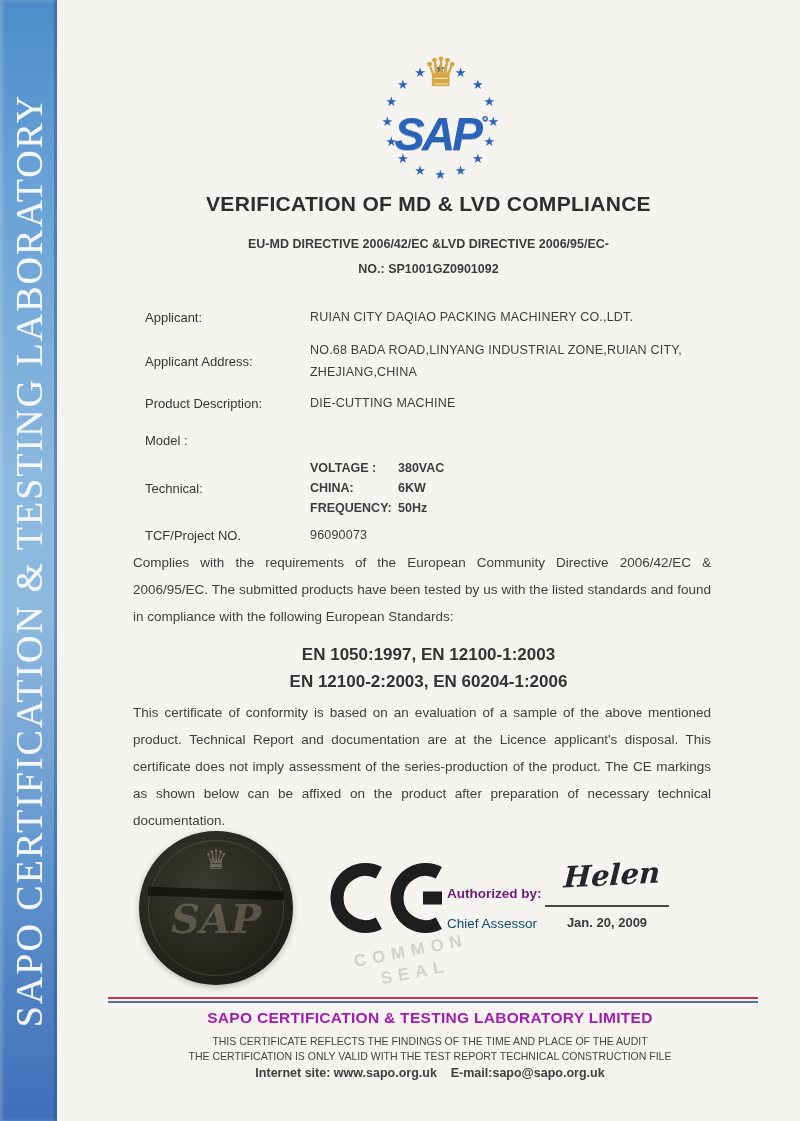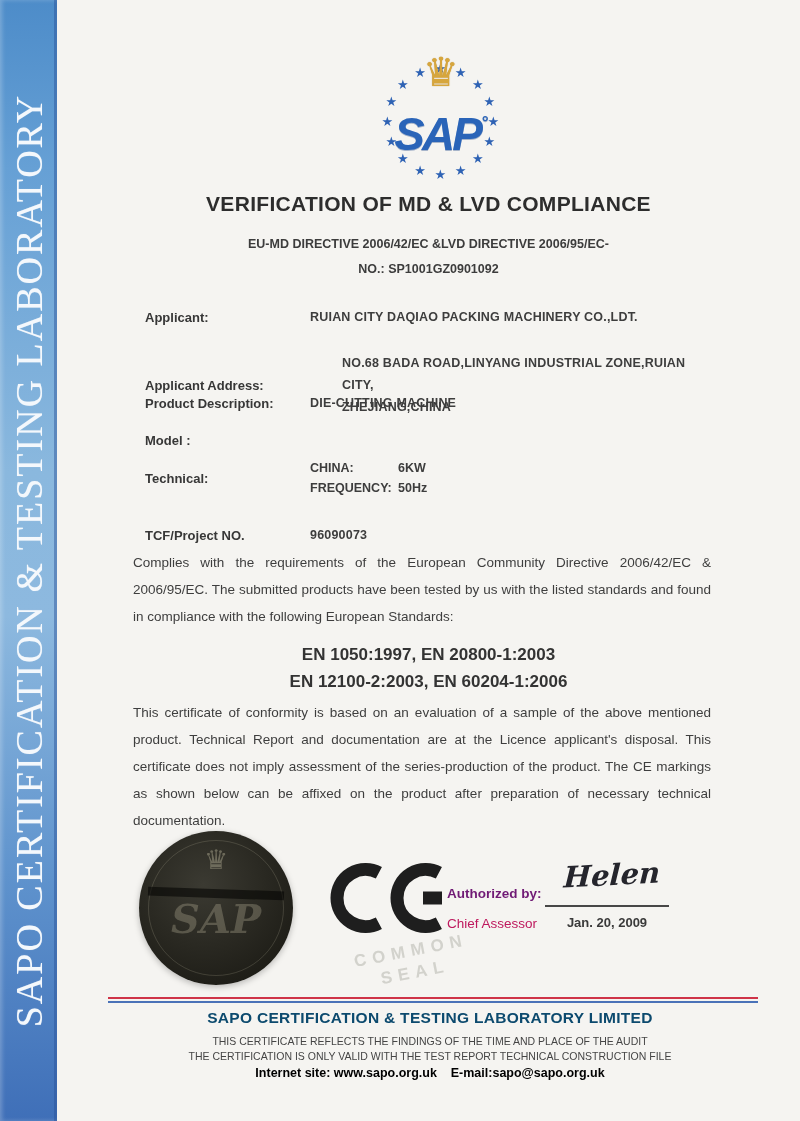--- a/index.html
+++ b/index.html
@@ -35,22 +35,22 @@
     text-shadow:0 1px 0 rgba(20,60,130,0.35);
   }
   .logo-sap .deg{font-size:17px;vertical-align:22px;letter-spacing:0;margin-left:1px;}
   
   .center-wrap{position:absolute;left:57px;width:743px;text-align:center;}
   .doc-title{top:192px;font-size:21px;font-weight:bold;color:#2d2d2d;letter-spacing:0.3px;}
   .doc-directive{top:237px;font-size:12.5px;font-weight:bold;color:#3c3c3c;}
   .doc-no{top:262px;font-size:12.5px;font-weight:bold;color:#3c3c3c;}
   
   .frow{position:absolute;left:145px;width:575px;display:flex;align-items:center;}
-  .frow .lbl{width:165px;flex:none;font-size:13px;font-weight:bold;color:#373737;}
-  .frow .val{flex:1;font-size:12.5px;font-weight:bold;color:#3d3d3d;letter-spacing:0.2px;line-height:22px;}
+  .frow .lbl{width:165px;flex:none;font-size:13px;font-weight:normal;color:#373737;}
+  .frow .val{flex:1;font-size:12.5px;font-weight:normal;color:#3d3d3d;letter-spacing:0.2px;line-height:22px;}
   .val.pre{white-space:pre-line;}
   .val.wide{word-spacing:9px;}
   .params-col{flex:1;}
   .param-line{display:flex;font-size:12.5px;font-weight:bold;color:#3d3d3d;line-height:20px;}
   .param-line .pk{width:88px;flex:none;}
   
   .para{position:absolute;left:133px;width:578px;font-size:13.5px;line-height:27px;
         text-align:justify;color:#3e3e3e;}
   .standards{top:641px;font-size:17px;font-weight:bold;line-height:27px;color:#333;}
   
@@ -61,39 +61,39 @@
   .seal-crown{position:absolute;left:50%;top:16px;transform:translateX(-50%);
     font-size:27px;line-height:1;color:rgba(205,200,172,0.38);}
   .seal-bar{position:absolute;left:9px;top:58px;width:136px;height:9px;
     background:rgba(5,5,3,0.6);transform:rotate(2deg);}
   .seal-sap{position:absolute;left:50%;top:88px;transform:translate(-50%,-50%);
     font-family:"DejaVu Serif",serif;font-style:italic;font-weight:bold;
     font-size:40px;color:rgba(195,190,162,0.30);line-height:1;}
   
   .ce{position:absolute;left:330px;top:862px;}
   .auth-label{position:absolute;left:447px;top:886px;font-size:13.5px;font-weight:bold;color:#701a75;}
-  .auth-title{position:absolute;left:447px;top:916px;font-size:13.5px;color:#be185d;}
+  .auth-title{position:absolute;left:447px;top:916px;font-size:13.5px;color:#0c4a6e;}
   .sig-name{position:absolute;left:552px;top:858px;width:120px;text-align:center;
     font-family:"DejaVu Serif",serif;font-style:italic;font-weight:bold;font-size:29px;
     color:#25252c;transform:rotate(-3deg) skewX(-6deg);}
   .sig-line{position:absolute;left:545px;top:905px;width:124px;border-top:2px solid #474747;}
   .sig-date{position:absolute;left:545px;top:915px;width:124px;text-align:center;
     font-size:13px;font-weight:bold;color:#3a3a3a;}
   .watermark{position:absolute;left:338px;top:940px;width:150px;text-align:center;
     font-size:17px;font-weight:bold;letter-spacing:6px;line-height:22px;
     color:rgba(168,168,160,0.45);transform:rotate(-11deg);}
   
   .rule{position:absolute;left:108px;width:650px;height:2px;}
   .rule.red{top:997px;}
   .rule.blue{top:1001px;}
   .foot{position:absolute;left:80px;width:700px;text-align:center;color:#3b3b3b;}
-  .foot-company{top:1009px;font-size:15.5px;font-weight:bold;letter-spacing:0.3px;color:#0c4a6e;}
+  .foot-company{top:1009px;font-size:15.5px;font-weight:bold;letter-spacing:0.3px;color:#a21caf;}
   .foot-note1{top:1035px;font-size:10.5px;color:#454545;}
   .foot-note2{top:1050px;font-size:10.5px;color:#454545;}
-  .foot-contact{top:1066px;font-size:12.5px;font-weight:bold;white-space:pre-wrap;color:#000000;}
+  .foot-contact{top:1066px;font-size:12.5px;font-weight:bold;white-space:pre-wrap;color:#404040;}
 </style>
 </head>
 <body>
 
 <div class="page">
 
   <aside class="band">
     <div class="band-text">SAPO CERTIFICATION &amp; TESTING LABORATORY</div>
   </aside>
 
@@ -121,53 +121,57 @@
   </div>
 
   <div class="center-wrap doc-title">VERIFICATION OF MD &amp; LVD COMPLIANCE</div>
   <div class="center-wrap doc-directive">EU-MD DIRECTIVE 2006/42/EC &amp;LVD DIRECTIVE 2006/95/EC-</div>
   <div class="center-wrap doc-no">NO.: SP1001GZ0901092</div>
 
   <div class="frow" style="top:306px;">
     <div class="lbl">Applicant:</div>
     <div class="val">RUIAN CITY DAQIAO PACKING MACHINERY CO.,LDT.</div>
   </div>
-  <div class="frow" style="top:352px;gap:32px;">
+  <div class="frow" style="top:339px;">
     <div class="lbl">Applicant Address:</div>
     <div class="val pre">NO.68 BADA ROAD,LINYANG INDUSTRIAL ZONE,RUIAN CITY,
 ZHEJIANG,CHINA</div>
   </div>
   <div class="frow" style="top:392px;">
     <div class="lbl">Product Description:</div>
     <div class="val">DIE-CUTTING MACHINE</div>
   </div>
   <div class="frow" style="top:433px;">
     <div class="lbl">Model :</div>
   </div>
   <div class="frow" style="top:458px;">
     <div class="lbl">Technical:</div>
     <div class="params-col">
       <div class="param-line">
+        <span class="pk">VOLTAGE :</span>
+        <span>380VAC</span>
+      </div>
+      <div class="param-line">
         <span class="pk">CHINA:</span>
         <span>6KW</span>
       </div>
       <div class="param-line">
         <span class="pk">FREQUENCY:</span>
         <span>50Hz</span>
       </div>
     </div>
   </div>
   <div class="frow" style="top:524px;">
     <div class="lbl">TCF/Project NO.</div>
     <div class="val">96090073</div>
   </div>
 
   <div class="para" style="top:549px;">Complies with the requirements of the European Community Directive 2006/42/EC &amp; 2006/95/EC. The submitted products have been tested by us with the listed standards and found in compliance with the following European Standards:</div>
   <div class="center-wrap standards">
-    <div>EN 1050:1997,  EN 20800-1:2003</div>
+    <div>EN 1050:1997,  EN 12100-1:2003</div>
     <div>EN 12100-2:2003,  EN 60204-1:2006</div>
   </div>
   <div class="para" style="top:699px;">This certificate of conformity is based on an evaluation of a sample of the above mentioned product. Technical Report and documentation are at the Licence applicant's disposal. This certificate does not imply assessment of the series-production of the product. The CE markings as shown below can be affixed on the product after preparation of necessary technical documentation.</div>
 
   <div class="seal">
     <div class="seal-ring"></div>
     <div class="seal-crown">♛</div>
     <div class="seal-bar"></div>
     <div class="seal-sap">SAP</div>
   </div>

